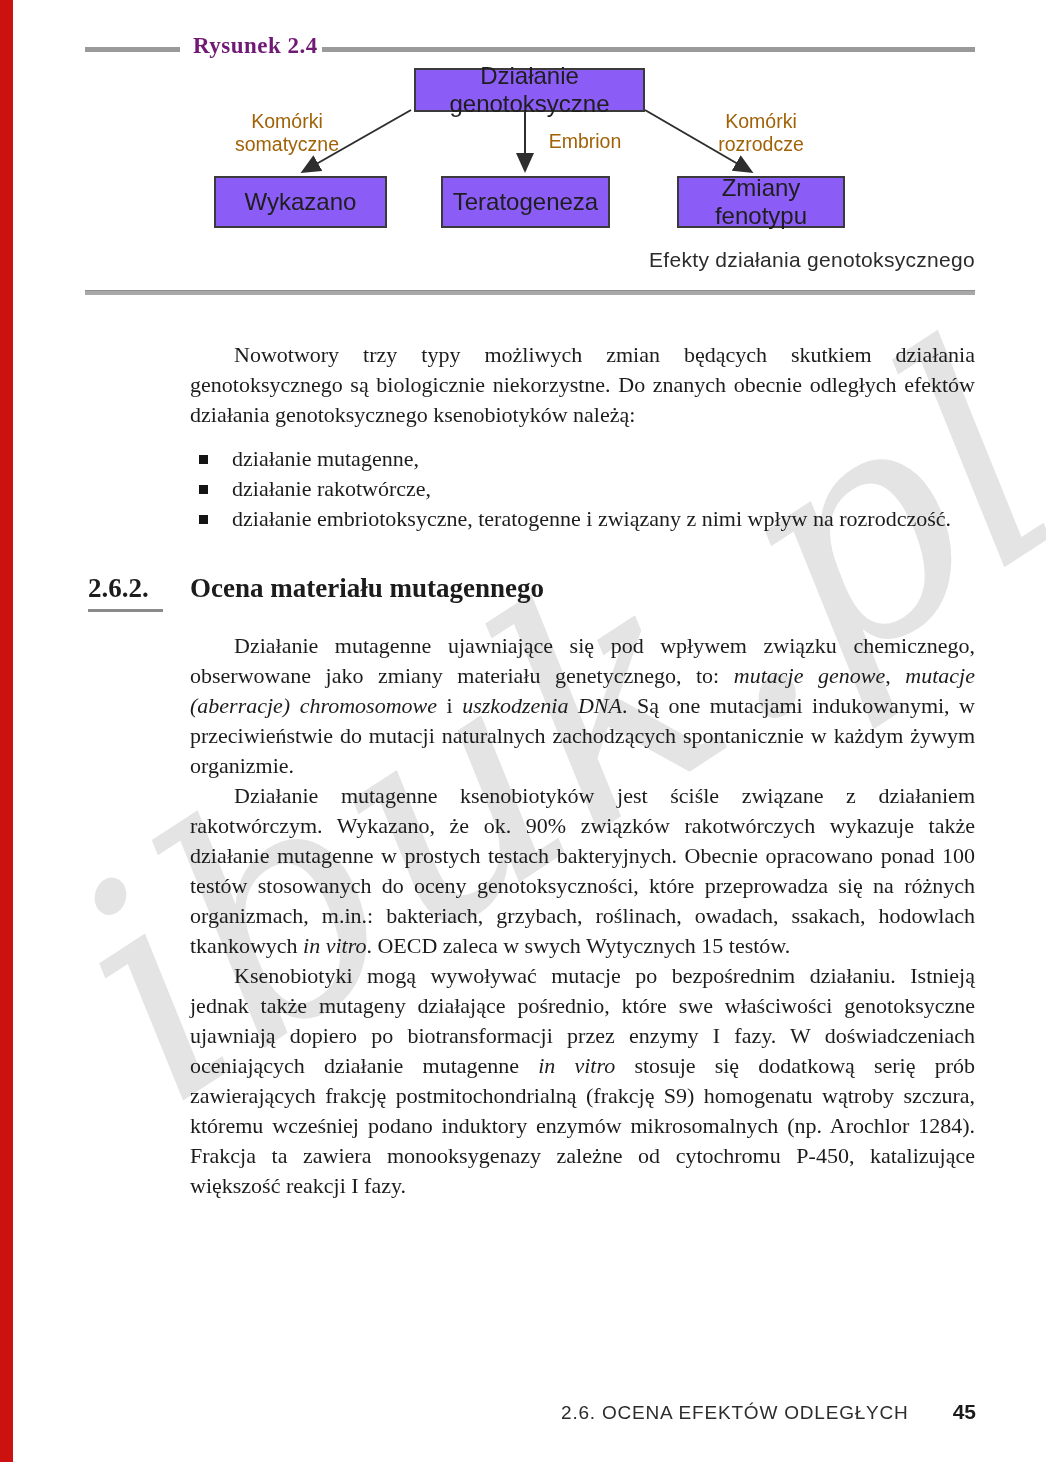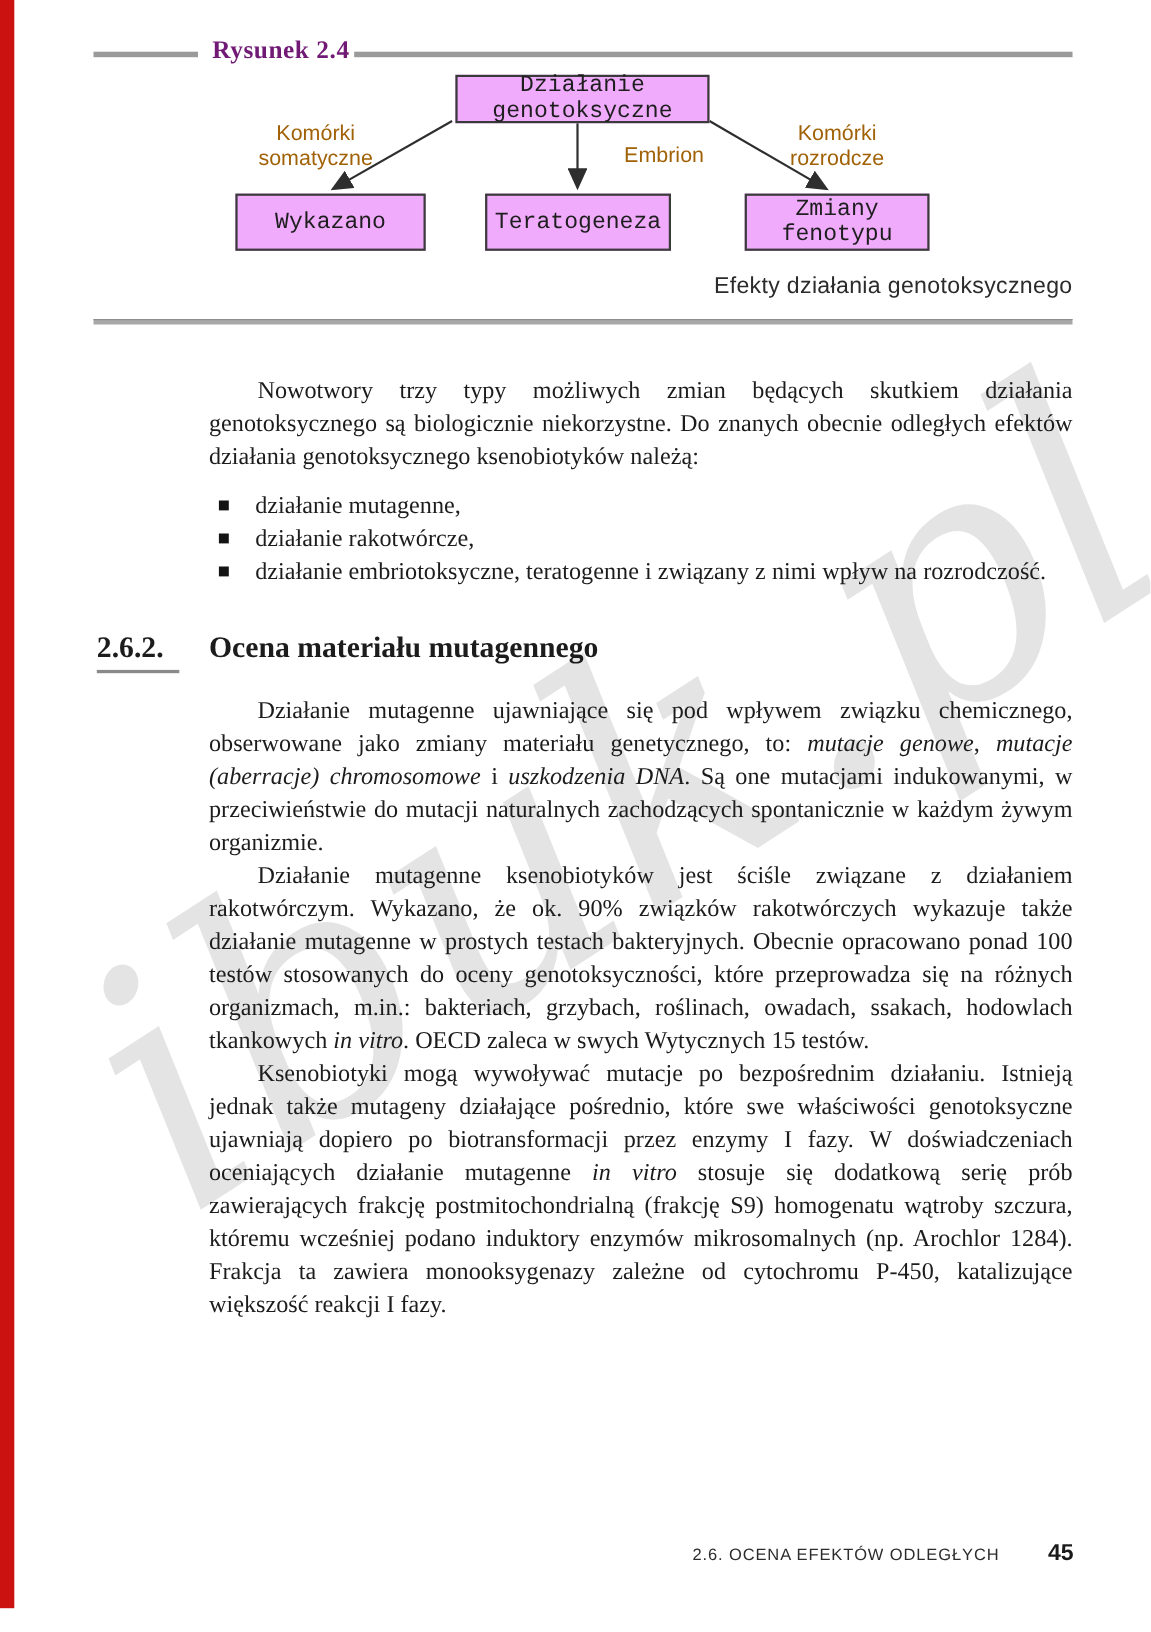--- a/index.html
+++ b/index.html
@@ -39,34 +39,34 @@
   .fig-rule.left{left:0;width:95px;}
   .fig-rule.right{left:237px;right:0;}
   .fig-label{
     position:absolute;left:108px;top:3px;
     font-family:"Liberation Serif", serif;
     font-weight:bold;font-size:23px;letter-spacing:.5px;color:#701a75;
     white-space:nowrap;
   }
   .dbox{
     position:absolute;
-    border:2px solid #3a3a3a;background:#f0abfc;
+    border:2px solid #3a3a3a;background:#8b5cf6;
     display:flex;align-items:center;justify-content:center;
-    font-size:21px;color:#1e1e1e;text-align:center;font-family:Liberation Mono, monospace;
+    font-size:24px;color:#1e1e1e;text-align:center;
   }
   .root-box{left:329px;top:38px;width:227px;height:40px;}
   .box-a{left:129px;top:146px;width:169px;height:48px;}
   .box-b{left:356px;top:146px;width:165px;height:48px;}
   .box-c{left:592px;top:146px;width:164px;height:48px;}
   .edge-label{
     position:absolute;font-size:19.5px;color:#a16207;
     text-align:center;white-space:pre-line;line-height:23px;
   }
   .edge-a{left:132px;top:80px;width:140px;}
-  .edge-b{left:445px;top:100px;width:110px;text-align:right;}
+  .edge-b{left:445px;top:100px;width:110px;text-align:center;}
   .edge-c{left:606px;top:80px;width:140px;}
   .arrow-svg{position:absolute;left:0;top:0;width:890px;height:272px;pointer-events:none;}
   .fig-caption{
     position:absolute;left:0;top:218px;width:100%;
     text-align:right;font-size:21px;color:#2b2b2b;letter-spacing:.3px;
   }
   .fig-bottom-rule{position:absolute;left:0;top:260px;width:100%;height:4px;
     background:#a8a8a8;border-top:1px solid #8e8e8e;}
 
   
@@ -94,21 +94,21 @@
   .body-paras p{margin:0;}
   .it{font-style:italic;}
 
   
   .footer{
     position:absolute;left:0;top:1400px;width:100%;
     display:flex;justify-content:flex-end;align-items:baseline;
     gap:44px;padding-right:70px;box-sizing:border-box;
     font-family:"Liberation Sans", sans-serif;
   }
-  .footer .sec-label{font-size:15px;letter-spacing:.8px;color:#2c2c2c;}
+  .footer .sec-label{font-size:19px;letter-spacing:.8px;color:#2c2c2c;}
   .footer .page-num{font-size:21px;font-weight:bold;color:#1a1a1a;}
 </style>
 </head>
 <body>
 
 <div class="page">
 
   <div class="accent-bar"></div>
 
   <div class="watermark">ibuk.pl</div>

